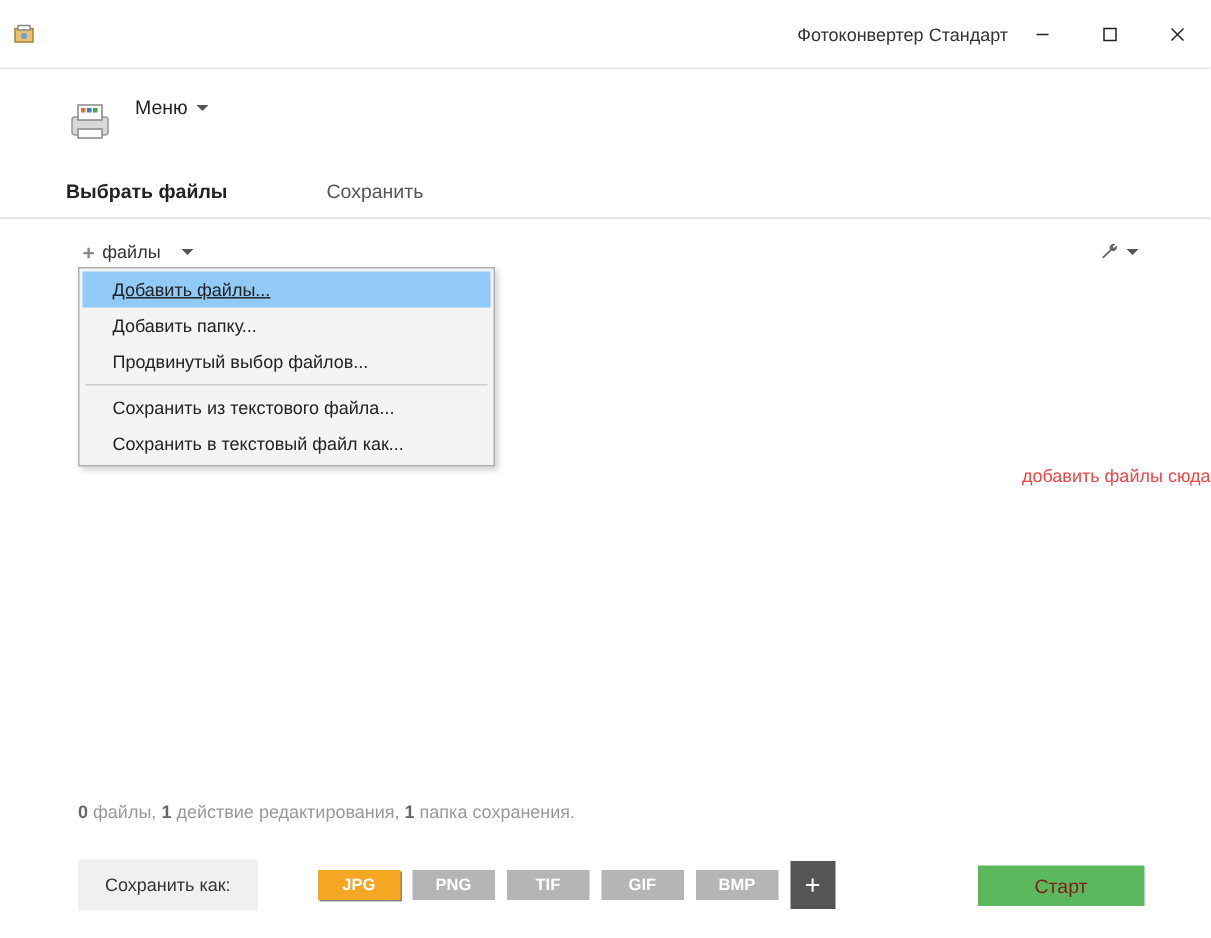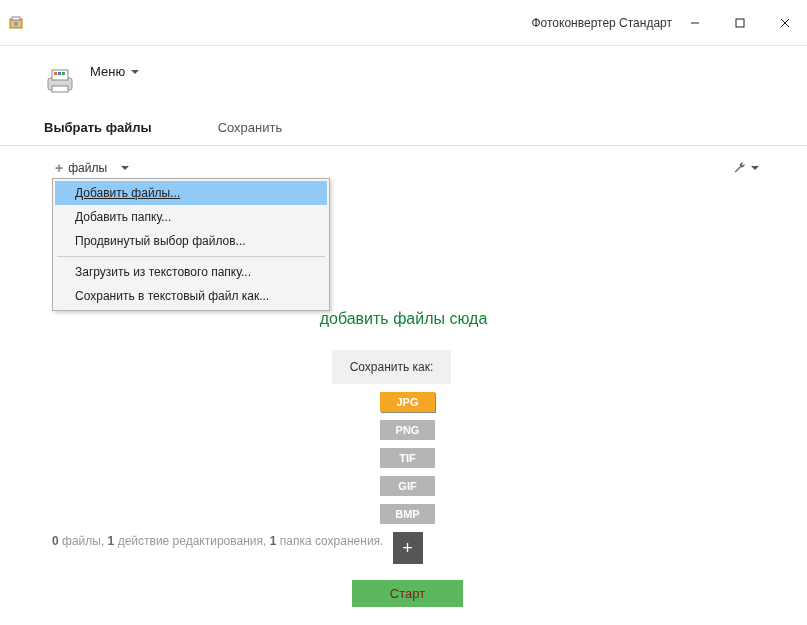--- a/index.html
+++ b/index.html
@@ -25,26 +25,26 @@
 .files-btn .plus { color: #888; margin-right: 5px; font-weight: bold; font-size: 14px; }
 .files-btn .caret { margin-left: 14px; }
 .tool-spacer { flex: 1; }
 .wrench-btn { display: flex; align-items: center; cursor: pointer; color: #555; font-size: 13px; padding: 4px; }
 
 .dropdown { position: absolute; left: 52px; top: 178px; width: 278px; background: #f4f4f4; border: 1px solid #b0b0b0; box-shadow: 2px 2px 4px rgba(0,0,0,0.18); padding: 2px; z-index: 10; }
 .dropdown .item { padding: 5px 20px; font-size: 12px; color: #222; cursor: pointer; }
 .dropdown .item.highlight { background: #91c9f7; text-decoration: underline; }
 .dropdown .sep { height: 1px; background: #ccc; margin: 3px 2px; }
 
-.drop-area { position: absolute; top: 310px; left: 0; right: 0; text-align: center; color: #15803d; font-size: 16px; }
+.drop-area { position: absolute; top: 310px; left: 0; right: 0; text-align: right; color: #ef4444; font-size: 12px; }
 
 .status-row { position: absolute; left: 52px; top: 534px; font-size: 12px; color: #999; }
 .status-row b { color: #666; font-weight: bold; }
 
-.bottom-bar { position: absolute; left: 52px; right: 44px; bottom: 18px; display: flex; align-items: center; gap: 8px; flex-direction: column; }
+.bottom-bar { position: absolute; left: 52px; right: 44px; bottom: 18px; display: flex; align-items: center; gap: 8px; }
 .save-as-btn { background: #f0f0f0; border: none; padding: 10px 18px; font-size: 12px; color: #333; cursor: pointer; margin-right: 32px; }
 .fmt-btn { width: 55px; height: 20px; border: none; color: #fff; font-size: 11px; font-weight: bold; cursor: pointer; background: #b5b5b5; }
 .fmt-btn.active { background: #f5a623; box-shadow: 1px 1px 0 #888; }
 .add-fmt-btn { width: 30px; height: 32px; background: #555; color: #fff; border: none; font-size: 18px; cursor: pointer; display: flex; align-items: center; justify-content: center; }
 .bottom-spacer { flex: 1; }
 .start-btn { background: #5cb85c; color: #7f1d1d; border: none; padding: 6px 38px; font-size: 13px; cursor: pointer; }
 
 .caret { width: 0; height: 0; border-left: 4px solid transparent; border-right: 4px solid transparent; border-top: 4px solid #555; display: inline-block; }
 </style>
 </head>
@@ -114,21 +114,21 @@
       </svg>
     <span class="caret" style="margin-left:4px"></span>
   </div>
 </div>
 
 <div class="dropdown">
   <div class="item highlight">Добавить файлы...</div>
   <div class="item">Добавить папку...</div>
   <div class="item">Продвинутый выбор файлов...</div>
   <div class="sep"></div>
-  <div class="item">Загрузить из текстового папку...</div>
+  <div class="item">Сохранить из текстового файла...</div>
   <div class="item">Сохранить в текстовый файл как...</div>
 </div>
 
 <div class="drop-area">добавить файлы сюда</div>
 
 <div class="status-row">
   <b>0</b>
   <span>файлы,</span>
   <b>1</b>
   <span>действие редактирования,</span>

